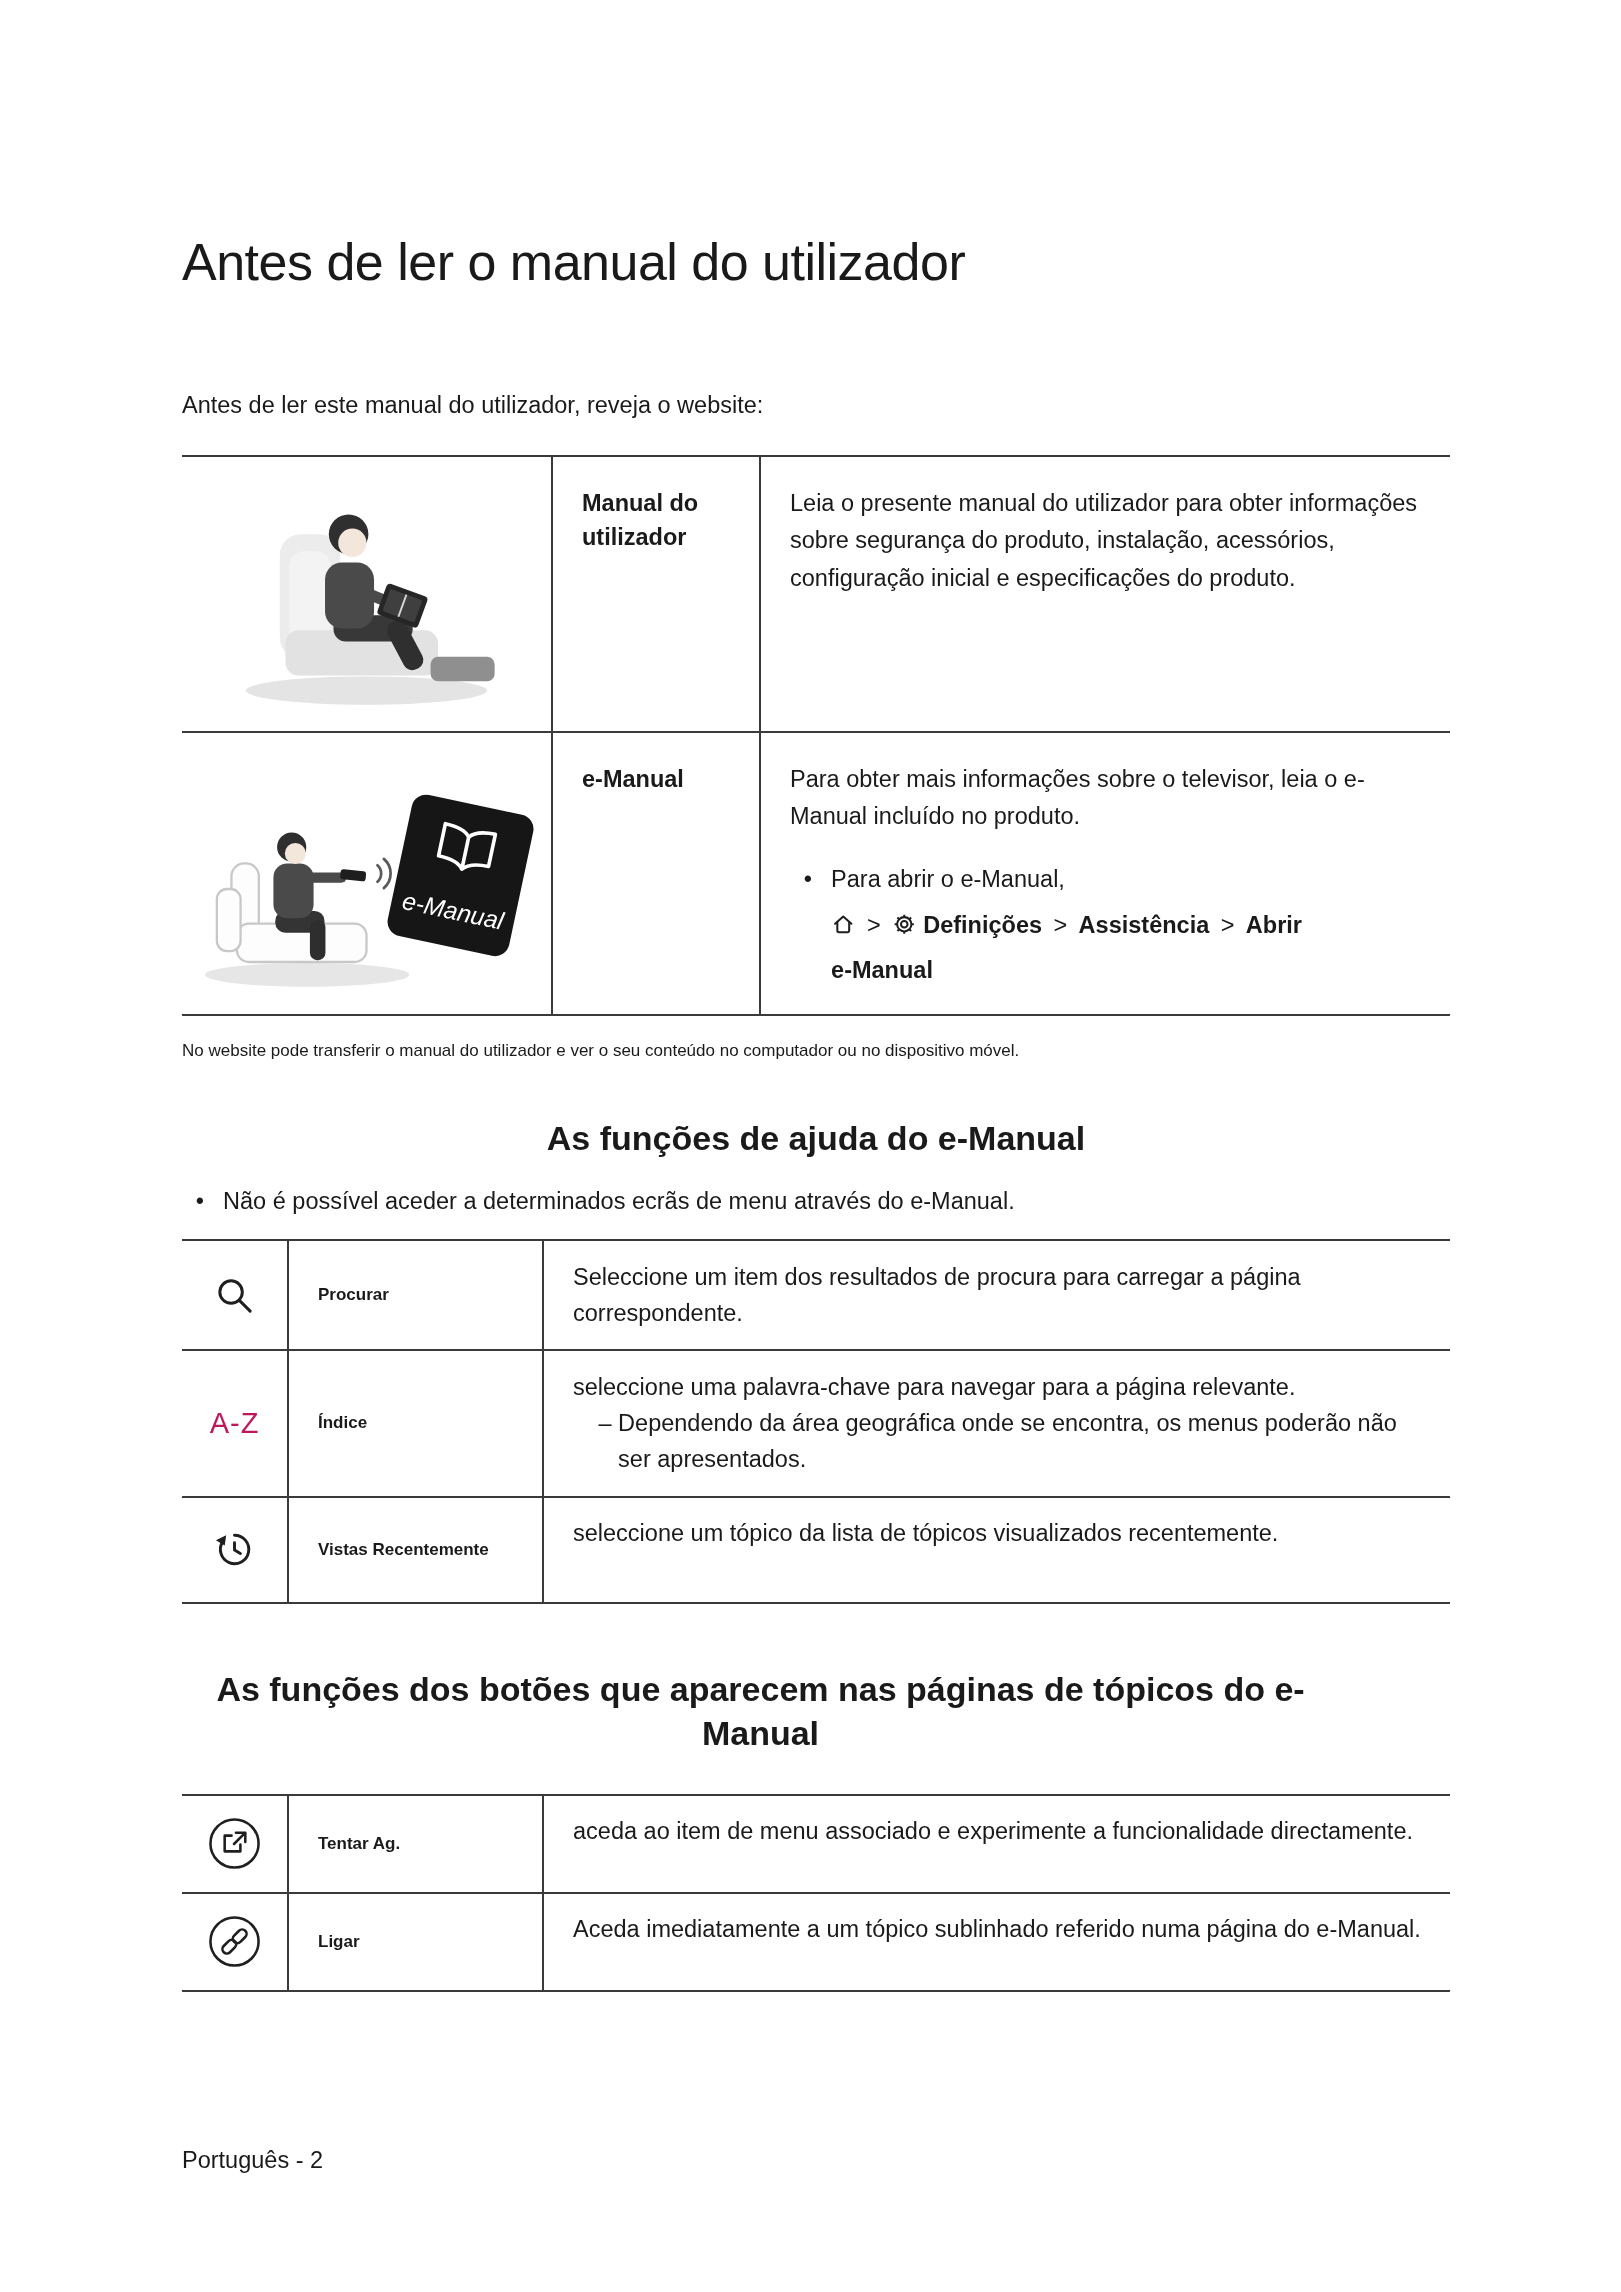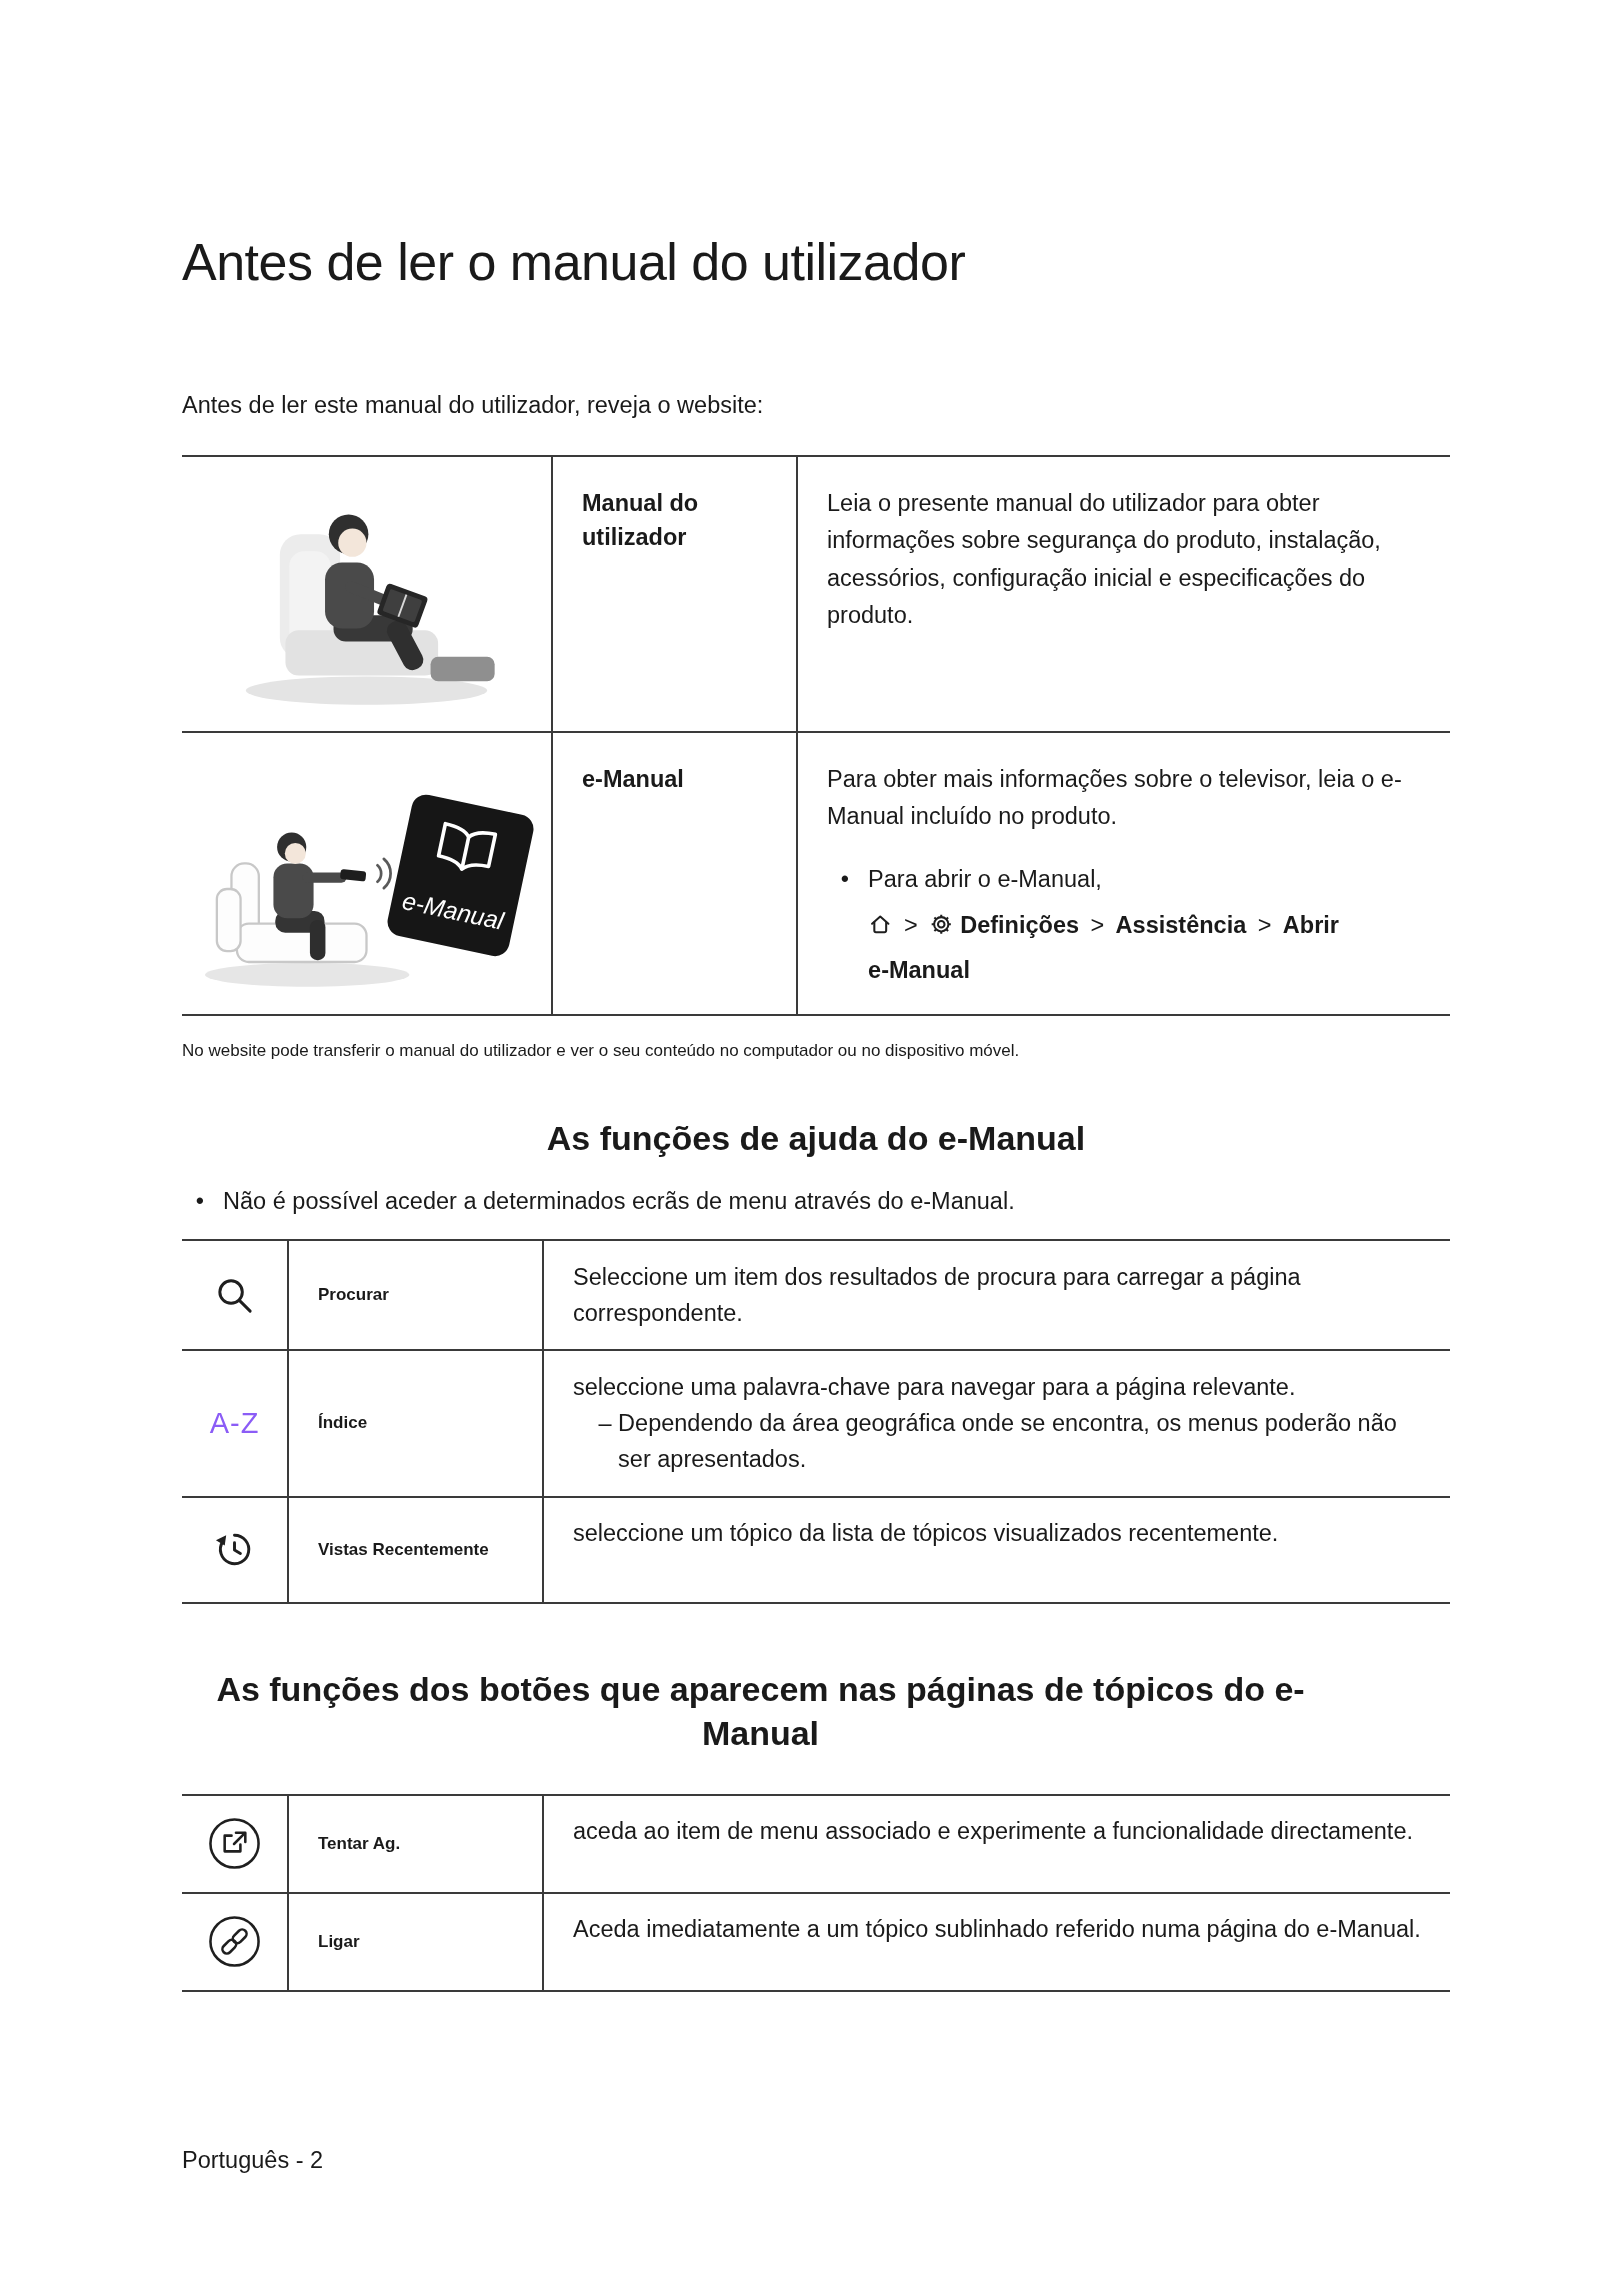--- a/index.html
+++ b/index.html
@@ -17,21 +17,21 @@
   h1.title{margin:0 0 57px 0;font-size:52px;font-weight:500;letter-spacing:-0.5px;}
   .intro{margin:0 0 31px 0;font-size:23.5px;line-height:1.6;}
 
   .tbl{border-top:2px solid #3a3a3a;}
   .row{display:flex;border-bottom:2px solid #3a3a3a;box-sizing:border-box;}
   .vline{border-left:2px solid #3a3a3a;}
 
   
   .t1-row{min-height:276px;}
   .c-img{width:369px;display:flex;align-items:center;justify-content:center;box-sizing:border-box;padding:5.9px 0;}
-  .c-label{width:245px;box-sizing:border-box;padding:29px 23.5px 19.6px 29px;font-weight:600;line-height:1.45;font-size:23.5px;}
+  .c-label{width:208px;box-sizing:border-box;padding:29px 23.5px 19.6px 29px;font-weight:600;line-height:1.45;font-size:23.5px;}
   .c-desc{flex:1;box-sizing:border-box;padding:27.4px 13.7px 23.5px 29px;font-size:23.5px;line-height:1.6;}
 
   .bullet-row{display:flex;margin-top:25.5px;}
   .bullet{flex:none;margin-left:13.7px;width:27.4px;text-align:left;}
   .bullet-body{flex:1;max-width:490px;}
   .path-line{margin-top:5.9px;line-height:1.75;}
   .path-line .ic{display:inline-block;vertical-align:-3.9px;}
   .path-line b{font-weight:600;}
   .sep{padding:0 4.9px;}
 
@@ -45,21 +45,21 @@
   .t2-row{min-height:106px;}
   .c-icon{width:105px;display:flex;align-items:center;justify-content:center;box-sizing:border-box;}
   .c2-label{width:255px;display:flex;align-items:center;box-sizing:border-box;padding:13.7px 19.6px 13.7px 29px;font-weight:600;line-height:1.4;font-size:17px;}
   .c2-desc{flex:1;display:flex;flex-direction:column;justify-content:flex-start;box-sizing:border-box;padding:17.6px 19.6px 17.6px 29px;font-size:23.5px;line-height:1.55;}
   .subnote{margin-left:25.5px;padding-left:19.6px;text-indent:-19.6px;}
 
   h2.h3{margin-top:63px;max-width:1157px;}
   .t3{margin-top:39px;}
   .t3-row{min-height:98px;}
 
-  .az{font-size:29px;font-weight:500;color:#8b5cf6;letter-spacing:1px;}
+  .az{font-size:29px;font-weight:500;color:#be185d;letter-spacing:1px;}
   .footer{position:absolute;left:182px;top:2107px;font-size:23.5px;}
 </style>
 </head>
 <body>
 
 <div class="page">
 
   <h1 class="title">Antes de ler o manual do utilizador</h1>
 
   <p class="intro">

